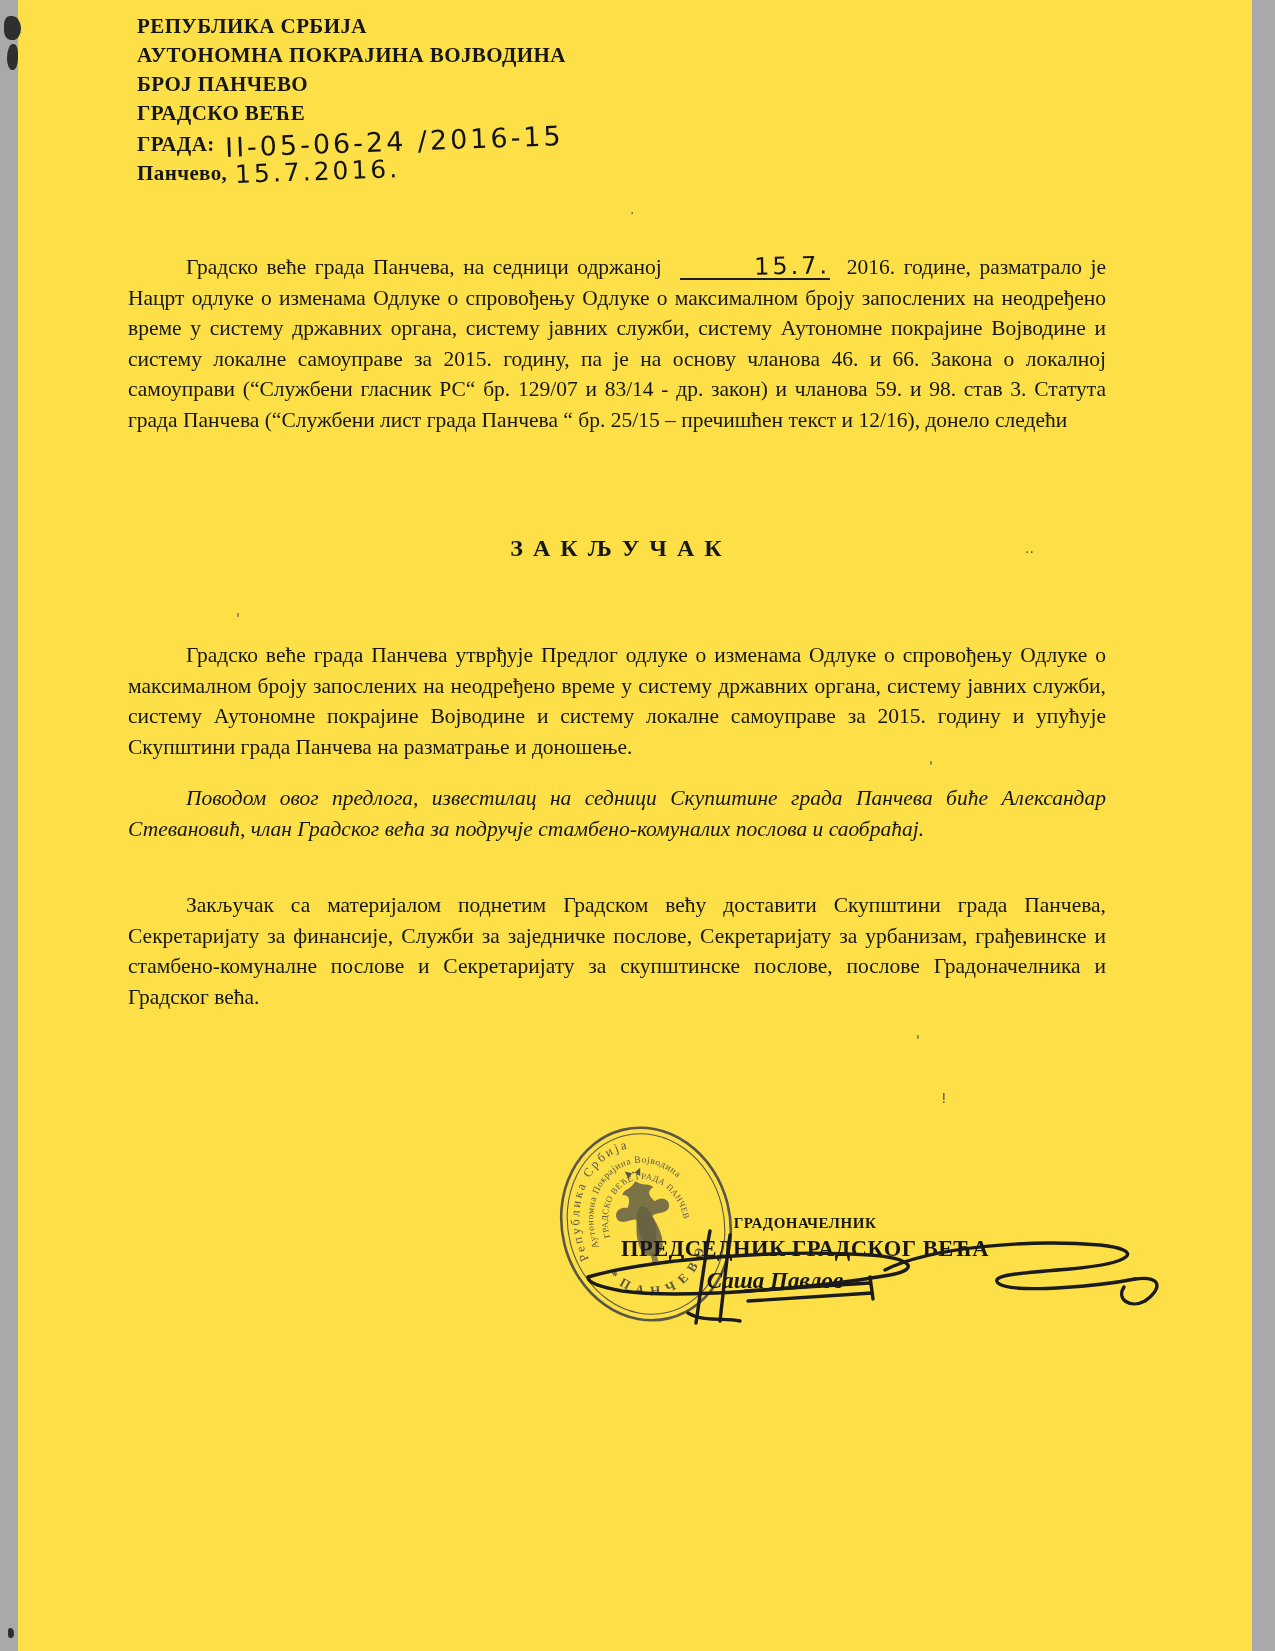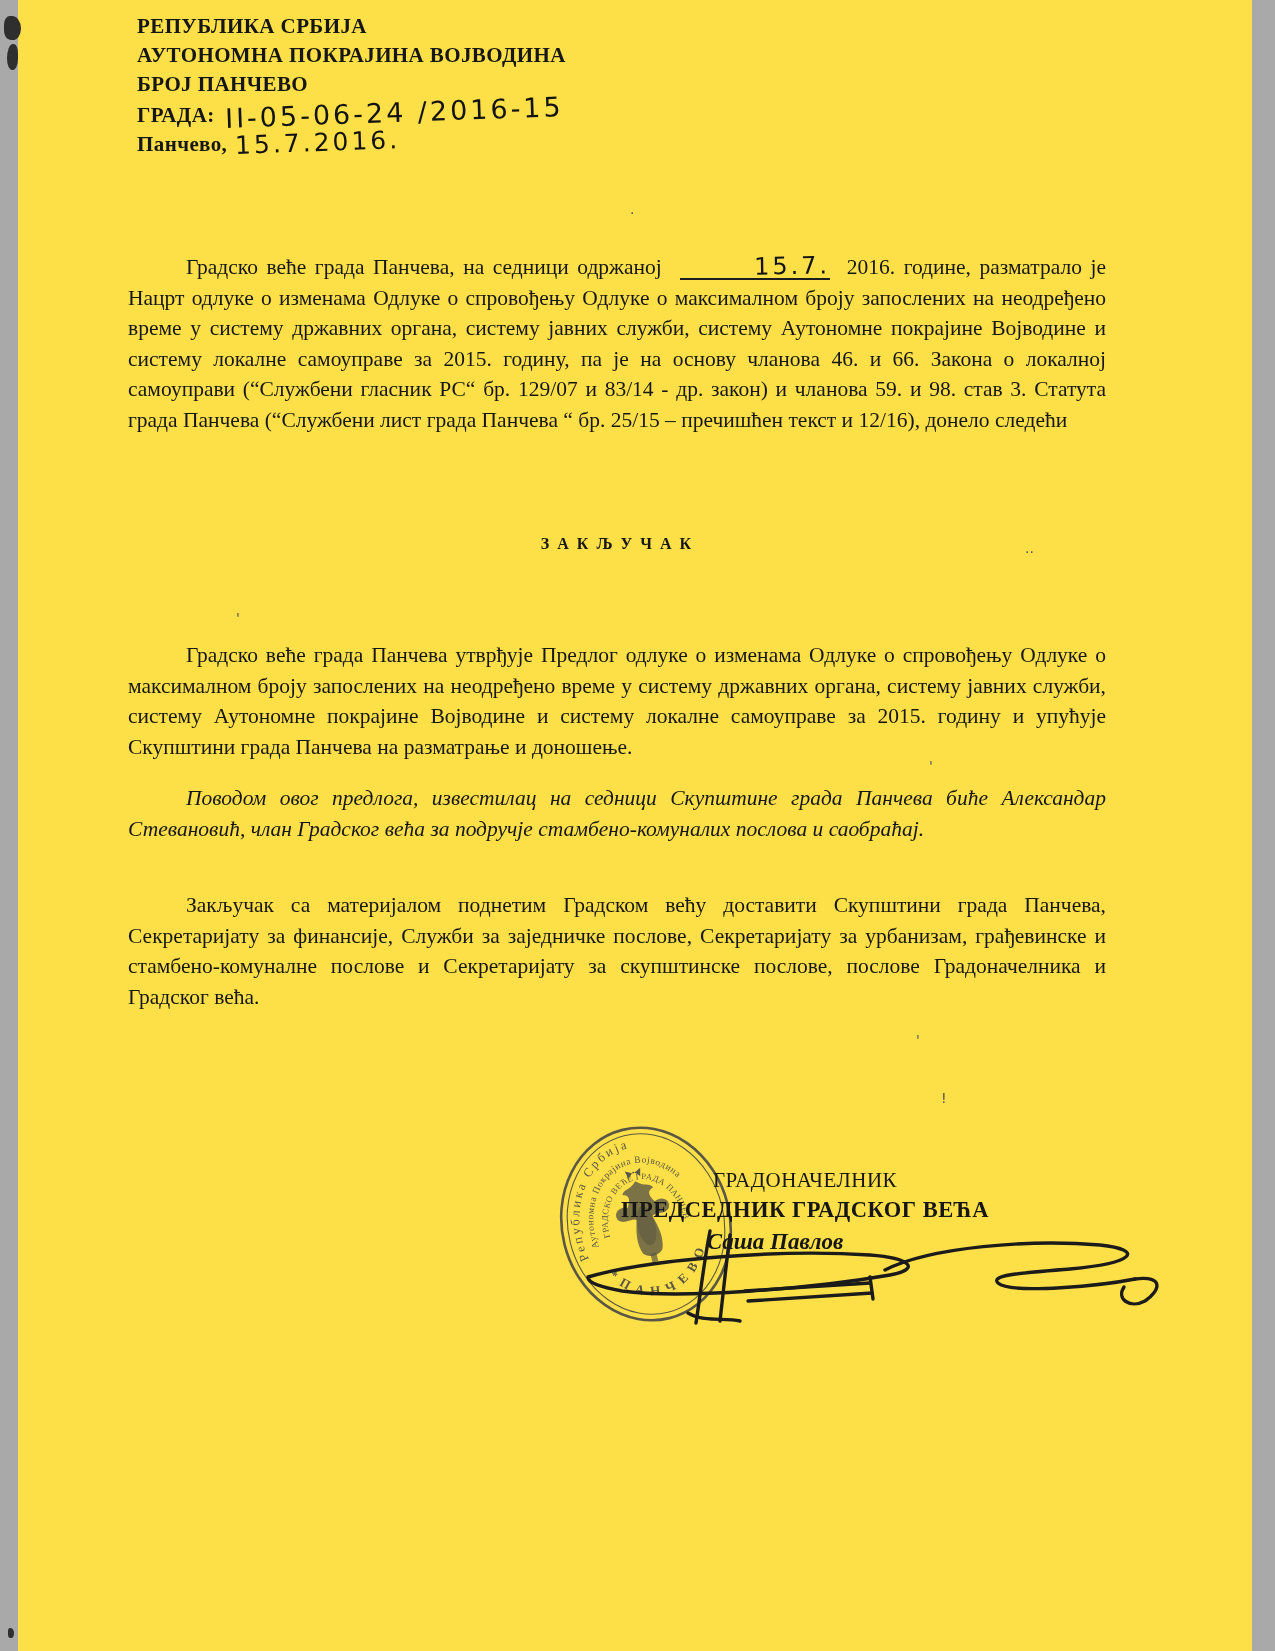--- a/index.html
+++ b/index.html
@@ -38,26 +38,26 @@
   .p2{top:640px;}
   .p3{top:783px;font-style:italic;}
   .p4{top:890px;}
   .blank{
     display:inline-block;width:150px;margin:0 8px 0 10px;
     border-bottom:2px solid #1d1d1d;text-align:right;text-indent:0;
     vertical-align:baseline;height:26px;
   }
   .doc-title{
     position:absolute;left:128px;top:535px;width:978px;
-    text-align:center;font-weight:bold;font-size:16px;letter-spacing:2px;
+    text-align:center;font-weight:bold;font-size:24px;letter-spacing:2px;
   }
 
   
   .sig-block{position:absolute;left:600px;top:1168px;width:410px;text-align:center;}
-  .sig-t1{font-weight:normal;font-size:21px;letter-spacing:.5px;}
+  .sig-t1{font-weight:bold;font-size:15px;letter-spacing:.5px;margin-top:47px;}
   .sig-t2{font-weight:bold;font-size:22.5px;letter-spacing:.5px;margin-top:4px;}
   .sig-name{font-weight:bold;font-style:italic;font-size:23px;margin-top:6px;margin-right:60px;}
 
   .stamp-svg{position:absolute;left:546px;top:1114px;}
   .sign-svg{position:absolute;left:560px;top:1225px;}
 
   
   .speck{position:absolute;color:#555;font-size:14px;font-family:"DejaVu Sans",sans-serif;}
 </style>
 </head>
@@ -68,20 +68,21 @@
   <div class="strip-left"></div>
   <div class="strip-right"></div>
   <div class="blob blob1"></div>
   <div class="blob blob2"></div>
   <div class="blob blob3"></div>
 
   <header class="doc-header">
     <div class="h-line">РЕПУБЛИКА СРБИЈА</div>
     <div class="h-line">АУТОНОМНА ПОКРАЈИНА ВОЈВОДИНА</div>
     <div class="h-line">БРОЈ ПАНЧЕВО</div>
+    <div class="h-line">ГРАДСКО ВЕЋЕ</div>
     <div class="h-line">
       <span>ГРАДА:</span><span class="hw hw-number">II-05-06-24 /2016-15</span>
     </div>
     <div class="h-line">
       <span>Панчево,</span><span class="hw hw-date">15.7.2016.</span>
     </div>
   </header>
 
   <p class="para p1">
     <span>Градско веће града Панчева, на седници одржаној</span>

